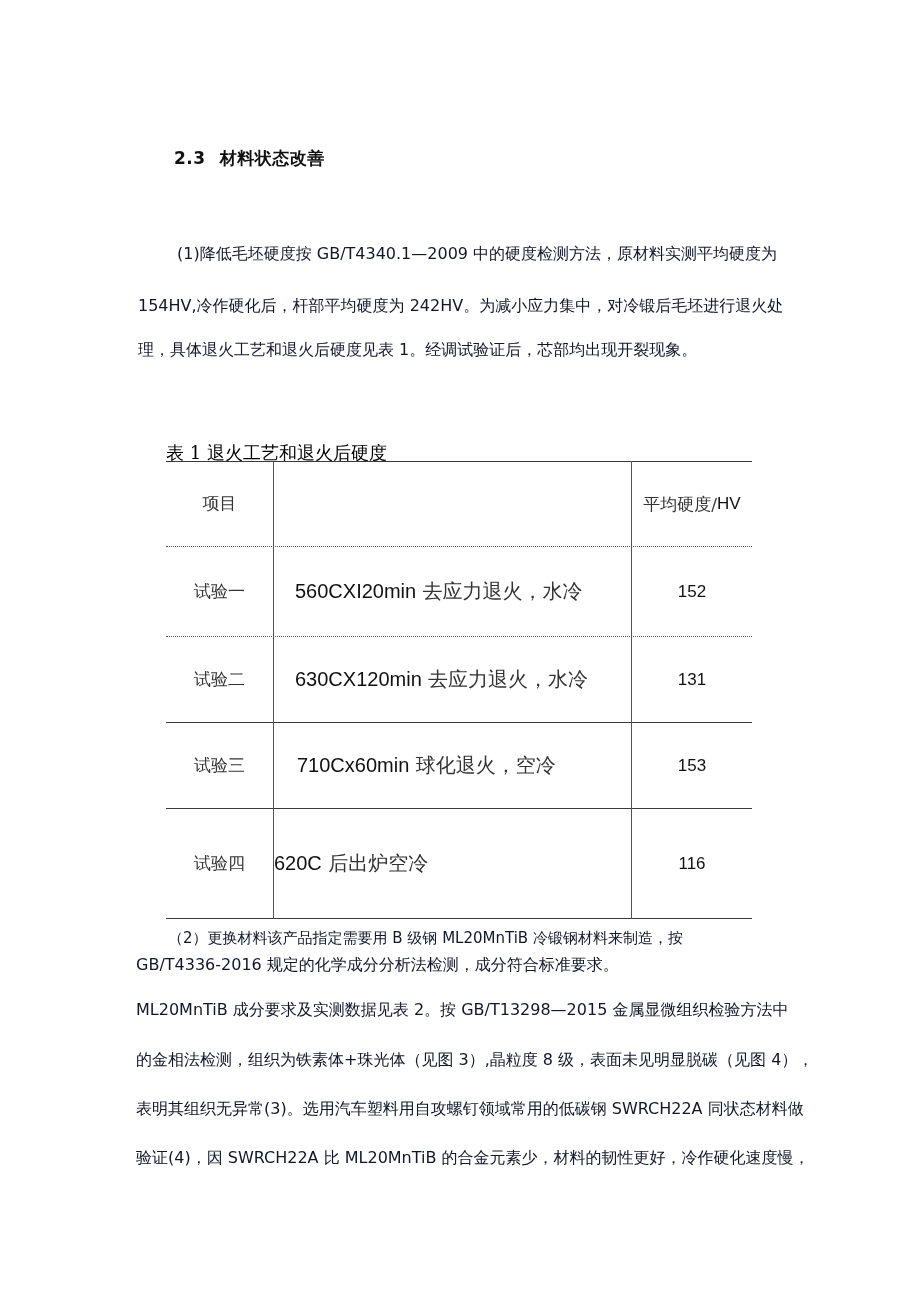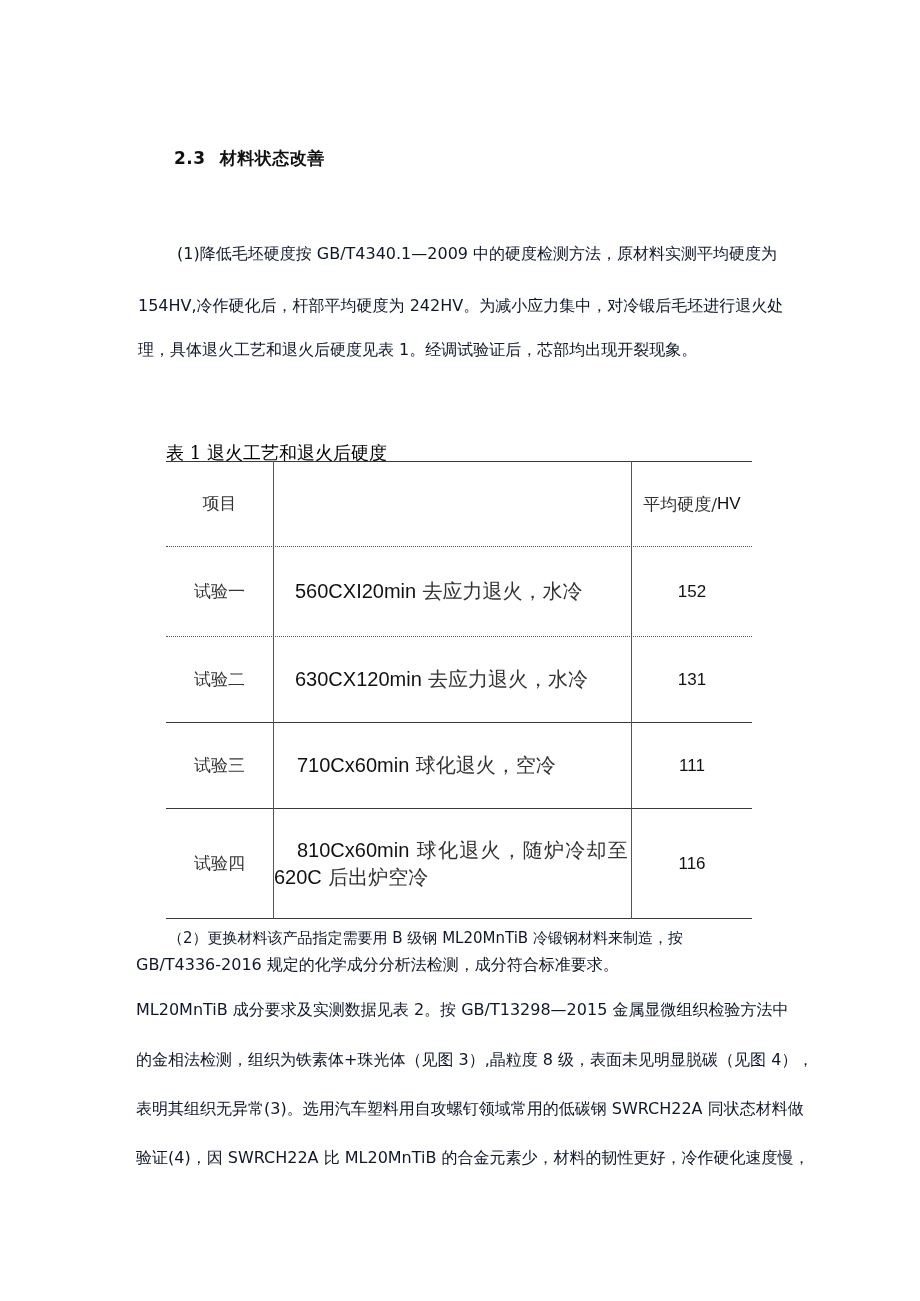--- a/index.html
+++ b/index.html
@@ -146,28 +146,27 @@
       <span class="proc-text"><span class="sans">630CX120min</span><span> 去应力退火，水冷</span></span>
     </div>
     <div class="cell center num" style="left:466px; top:176px; width:120px; height:85px;">131</div>
   </div>
 
   <div>
     <div class="cell center" style="left:0; top:262px; width:107px; height:85px;">试验三</div>
     <div class="cell" style="left:131px; top:262px; width:334px; height:85px;">
       <span class="proc-text"><span class="sans">710Cx60min</span><span> 球化退火，空冷</span></span>
     </div>
-    <div class="cell center num" style="left:466px; top:262px; width:120px; height:85px;">111</div>
+    <div class="cell center num" style="left:466px; top:262px; width:120px; height:85px;">153</div>
   </div>
 
   <div>
     <div class="cell center" style="left:0; top:348px; width:107px; height:109px;">试验四</div>
     <div class="cell" style="left:108px; top:348px; width:357px; height:109px;">
       <div class="proc-text proc-multi">
-        <div style="padding-left:23px; letter-spacing:1.2px;"><span class="sans" style="letter-spacing:0;">810Cx60min</span><span> 球化退火，随炉冷却至</span></div>
         <div><span class="sans">620C</span><span> 后出炉空冷</span></div>
       </div>
     </div>
     <div class="cell center num" style="left:466px; top:348px; width:120px; height:109px;">116</div>
   </div>
 </div>
 
 <div>
   <div class="para-line" style="left:168px; top:929px; font-size:15px;">（2）更换材料该产品指定需要用 B 级钢 ML20MnTiB 冷锻钢材料来制造，按</div>
   <div class="para-line" style="left:136px; top:955px; font-size:16px;">GB/T4336-2016 规定的化学成分分析法检测，成分符合标准要求。</div>

